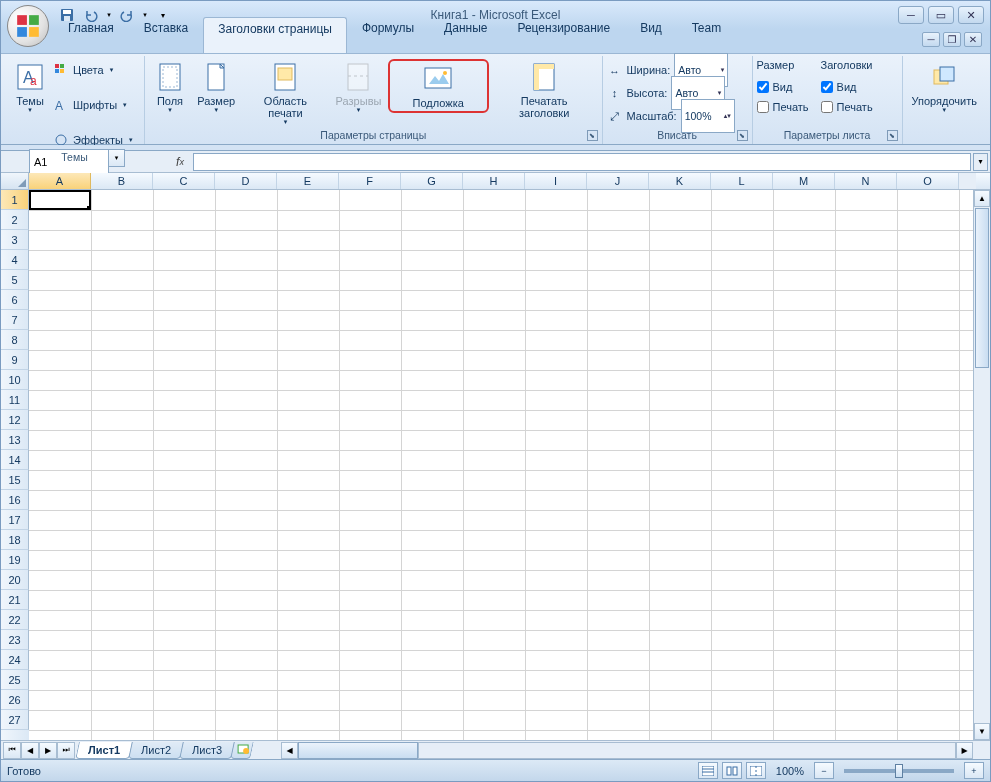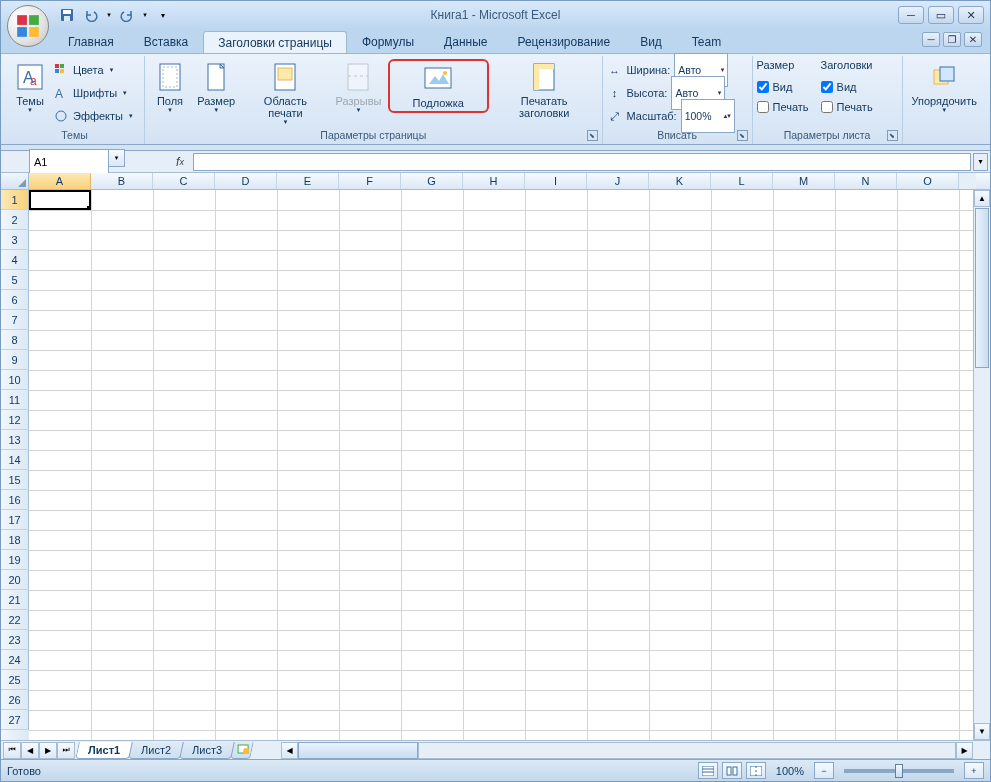--- a/index.html
+++ b/index.html
@@ -11,21 +11,21 @@
 .office-btn { width: 42px; height: 42px; border-radius: 50%; background: radial-gradient(circle at 30% 30%, #fff, #e3e3e3 60%, #bbb); border: 1px solid #888; position: absolute; left: 6px; top: 4px; z-index: 20; display: flex; align-items: center; justify-content: center; }
 .office-btn svg { width: 26px; height: 26px; }
 .qat { margin-left: 55px; display: flex; align-items: center; gap: 2px; }
 .qat .qbtn { width: 22px; height: 22px; display: flex; align-items: center; justify-content: center; border-radius: 3px; }
 .title-text { position: absolute; left: 50%; transform: translateX(-50%); font-size: 12px; color: #3b5a7a; }
 .win-controls { position: absolute; right: 6px; display: flex; gap: 4px; }
 .win-controls .wbtn { width: 26px; height: 18px; background: linear-gradient(#e8f2fc,#c3d9ef); border: 1px solid #8aa8c6; border-radius: 3px; display: flex; align-items: center; justify-content: center; font-size: 11px; color: #335; }
 
 
 .tabs-row { height: 24px; display: flex; align-items: flex-end; padding-left: 52px; gap: 0; position: relative; background: linear-gradient(#bdd6ef,#bdd6ef); }
-.tab { padding: 4px 14px 3px; font-size: 12px; color: #153a61; border: 1px solid transparent; cursor: default; }
+.tab { padding: 4px 14px 17px; font-size: 12px; color: #153a61; border: 1px solid transparent; cursor: default; }
 .tab.active { background: #eaf2fb; border: 1px solid #9bb7d4; border-bottom: none; border-radius: 3px 3px 0 0; }
 .doc-controls { position: absolute; right: 8px; top: 3px; display: flex; gap: 3px; }
 .doc-controls .wbtn { width: 18px; height: 15px; font-size: 10px; display:flex;align-items:center;justify-content:center; color:#335; border:1px solid #8aa8c6; border-radius:2px; background:linear-gradient(#e8f2fc,#c3d9ef);}
 
 
 .ribbon { height: 92px; background: linear-gradient(#eaf2fb, #d4e3f4); border-top: 1px solid #9bb7d4; border-bottom: 1px solid #8aa8c6; display: flex; padding: 2px 4px 0; }
 .group { display: flex; flex-direction: column; border-right: 1px solid #b7cde3; padding: 0 4px; }
 .group-body { flex: 1; display: flex; align-items: flex-start; gap: 2px; padding-top: 3px; }
 .group-label { height: 15px; font-size: 10.5px; color: #3b5a7a; text-align: center; position: relative; }
 .group-label .launcher { position: absolute; right: 0; top: 1px; width: 11px; height: 11px; border: 1px solid #7f9bb8; display:flex; align-items:center; justify-content:center; font-size:7px; color:#3b5a7a; }
@@ -164,21 +164,21 @@
           <div class="ico">
               <svg width="28" height="28">
                 <rect x="2" y="2" width="24" height="24" fill="#fff" stroke="#3b6ea5"></rect>
                 <text x="7" y="20" font-size="16" fill="#3b6ea5" font-family="serif">A</text>
                 <text x="14" y="22" font-size="12" fill="#d34" font-family="serif">a</text>
               </svg>
             </div>
           <span>Темы</span>
           <span class="drop">▾</span>
         </div>
-        <div style="display:flex;flex-direction:column;gap:1px;">
+        <div style="display:flex;flex-direction:column;gap:13px;">
           <div class="smallrow">
               <div class="sico">
                 <svg width="14" height="14">
                   <rect width="4" height="4" x="1" y="1" fill="#d34"></rect>
                   <rect width="4" height="4" x="6" y="1" fill="#4a4"></rect>
                   <rect width="4" height="4" x="1" y="6" fill="#38d"></rect>
                   <rect width="4" height="4" x="6" y="6" fill="#fb3"></rect>
                 </svg>
               </div>
               <span>Цвета</span>

